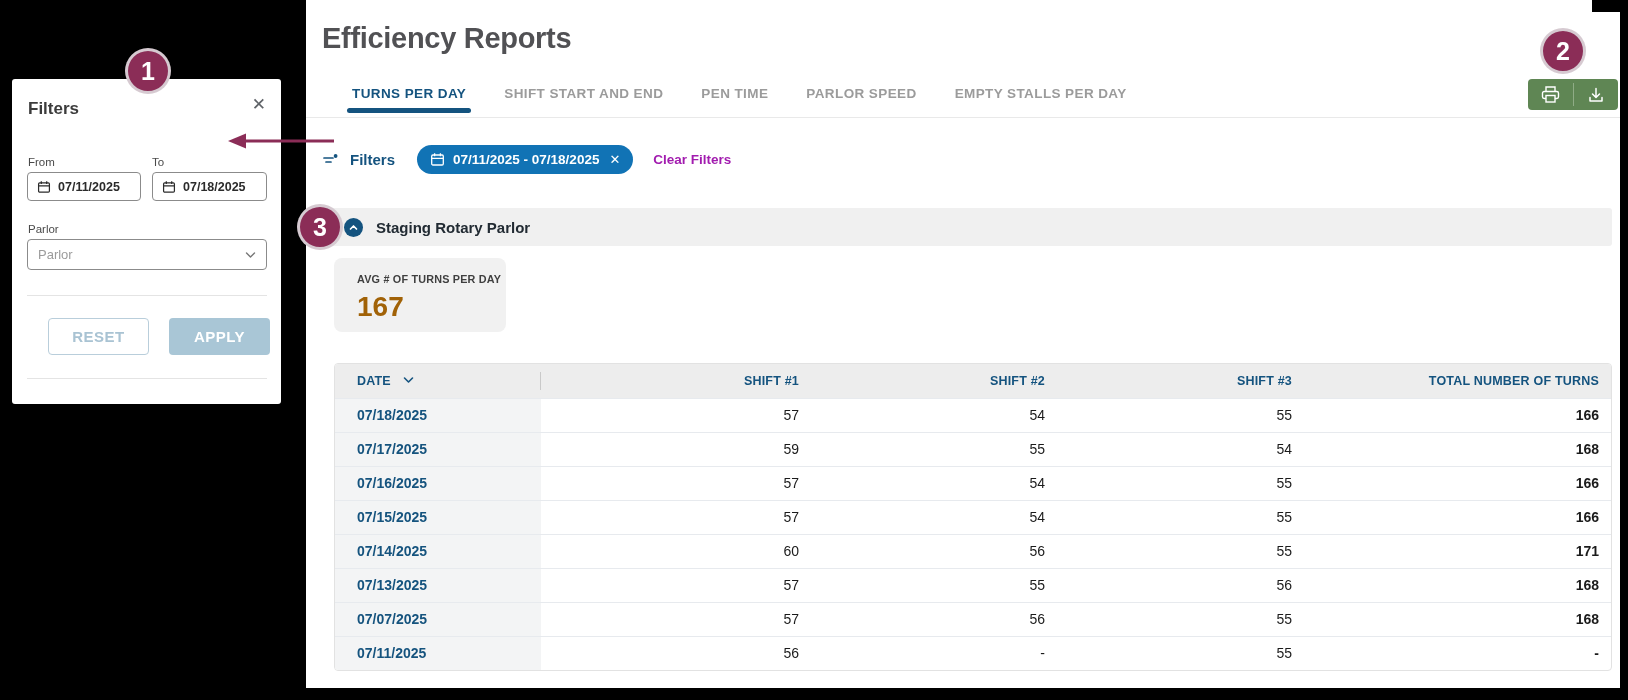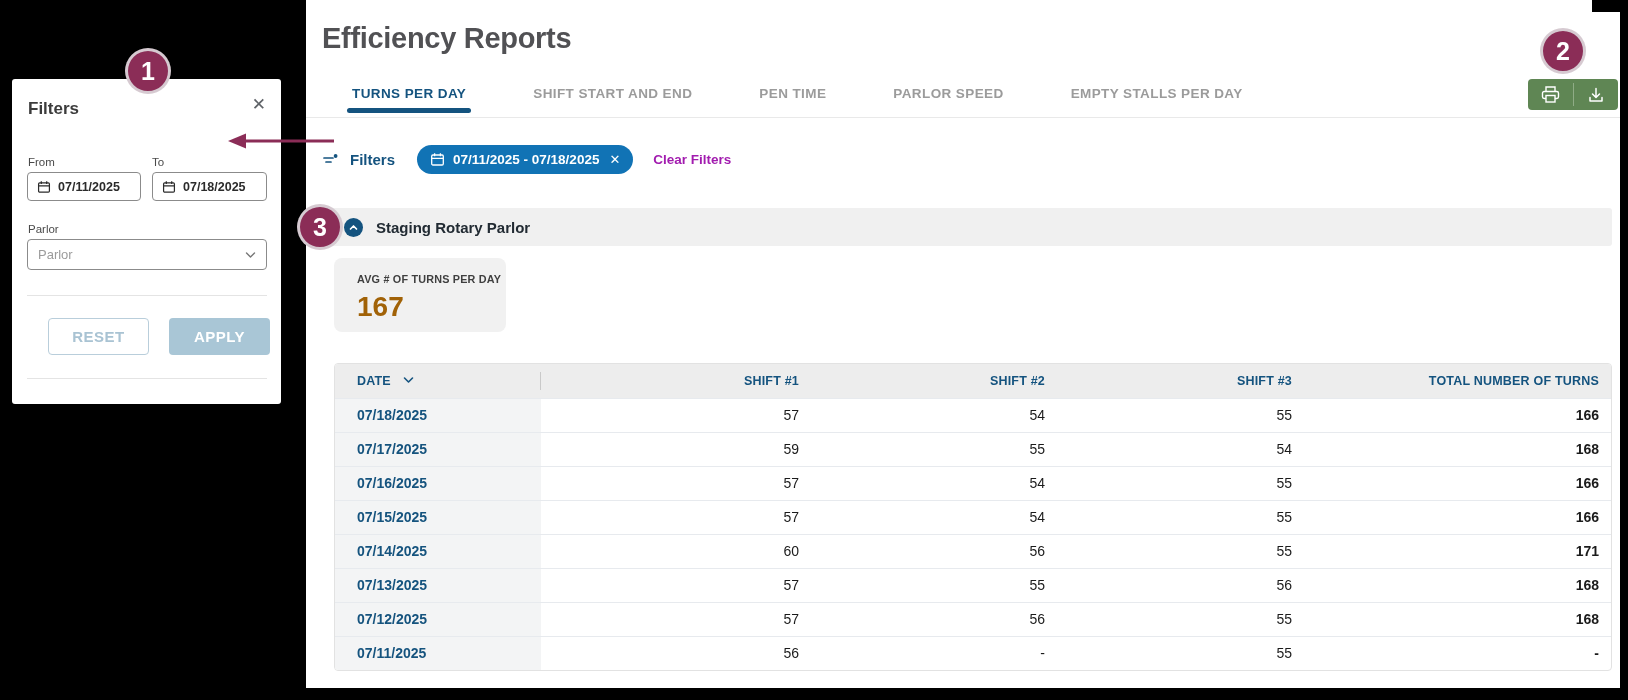--- a/index.html
+++ b/index.html
@@ -7,21 +7,21 @@
   body { background:#000; font-family:"Liberation Sans", sans-serif; position:relative; overflow:hidden; }
 
   .page { position:absolute; left:0; top:0; width:1480px; height:700px; }
 
   
   .main-panel { position:absolute; left:306px; top:0; width:1314px; height:688px; background:#fff; }
   .notch-tr { position:absolute; left:1592px; top:0; width:36px; height:12px; background:#000; z-index:6; }
 
   .page-title { position:absolute; left:16px; top:22px; font-size:29px; font-weight:700; color:#515154; letter-spacing:-0.3px; }
 
-  .tabs { position:absolute; left:46px; top:86px; display:flex; gap:67px;justify-content:center; }
+  .tabs { position:absolute; left:46px; top:86px; display:flex; gap:38px;justify-content:center; }
   .tab { font-size:13.5px; font-weight:700; color:#9b9b9b; letter-spacing:0.4px; padding-bottom:12px; position:relative; cursor:pointer; white-space:nowrap; }
   .tab.active { color:#14537f; }
   .tab.active::after { content:''; position:absolute; left:-5px; right:-5px; bottom:0; height:5px; background:#14537f; border-radius:3px; }
   .tabs-divider { position:absolute; left:0; right:0; top:117px; height:1px; background:#e9e9e9; }
 
   .toolbar { position:absolute; left:1222px; top:79px; width:90px; height:31px; background:#5f8654; border-radius:4px; display:flex; align-items:stretch; }
   .toolbar .tbtn { flex:1; display:flex; align-items:center; justify-content:center; background:transparent; border:none; cursor:pointer; }
   .toolbar .tdiv { width:1px; background:#8fac86; margin:4px 0; }
 
   .filter-row { position:absolute; left:16px; top:144px; height:30px; display:flex; align-items:center; }
@@ -214,21 +214,21 @@
               <td class="c-num c-total">171</td>
             </tr>
             <tr>
               <td class="c-date">07/13/2025</td>
               <td class="c-num">57</td>
               <td class="c-num">55</td>
               <td class="c-num">56</td>
               <td class="c-num c-total">168</td>
             </tr>
             <tr>
-              <td class="c-date">07/12/2025</td>
+              <td class="c-date">07/07/2025</td>
               <td class="c-num">57</td>
               <td class="c-num">56</td>
               <td class="c-num">55</td>
               <td class="c-num c-total">168</td>
             </tr>
             <tr>
               <td class="c-date">07/11/2025</td>
               <td class="c-num">56</td>
               <td class="c-num">-</td>
               <td class="c-num">55</td>

